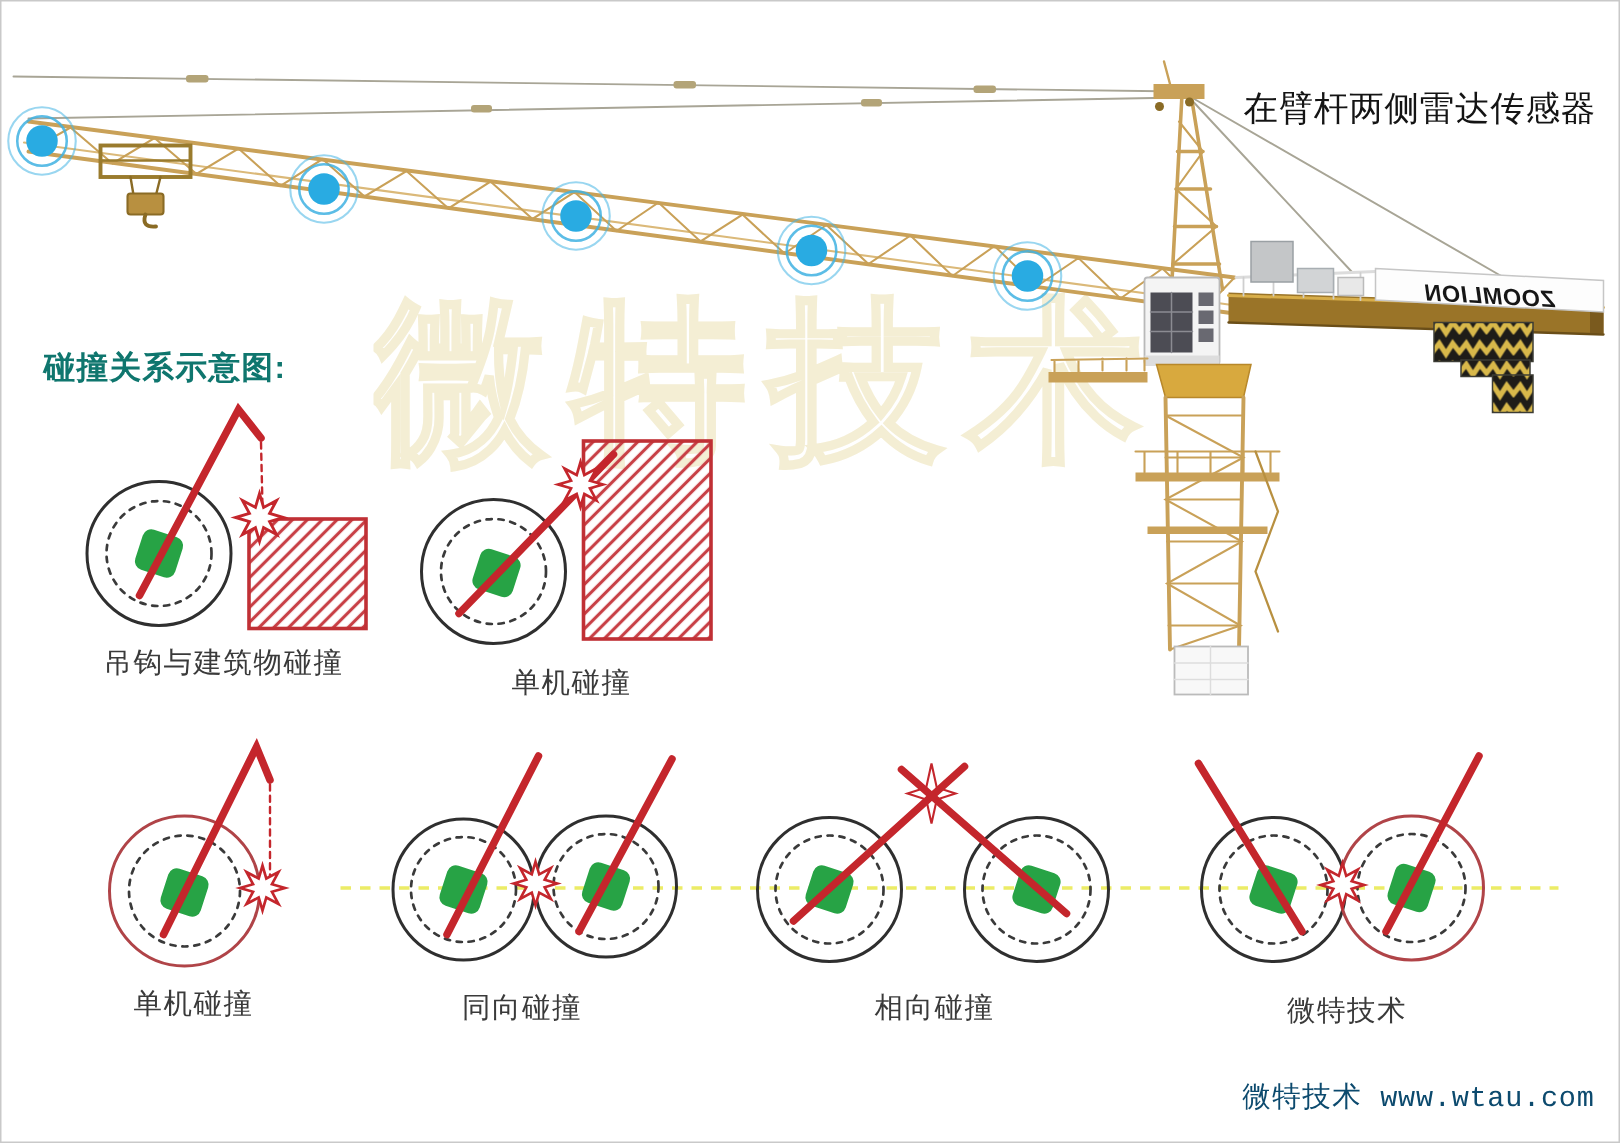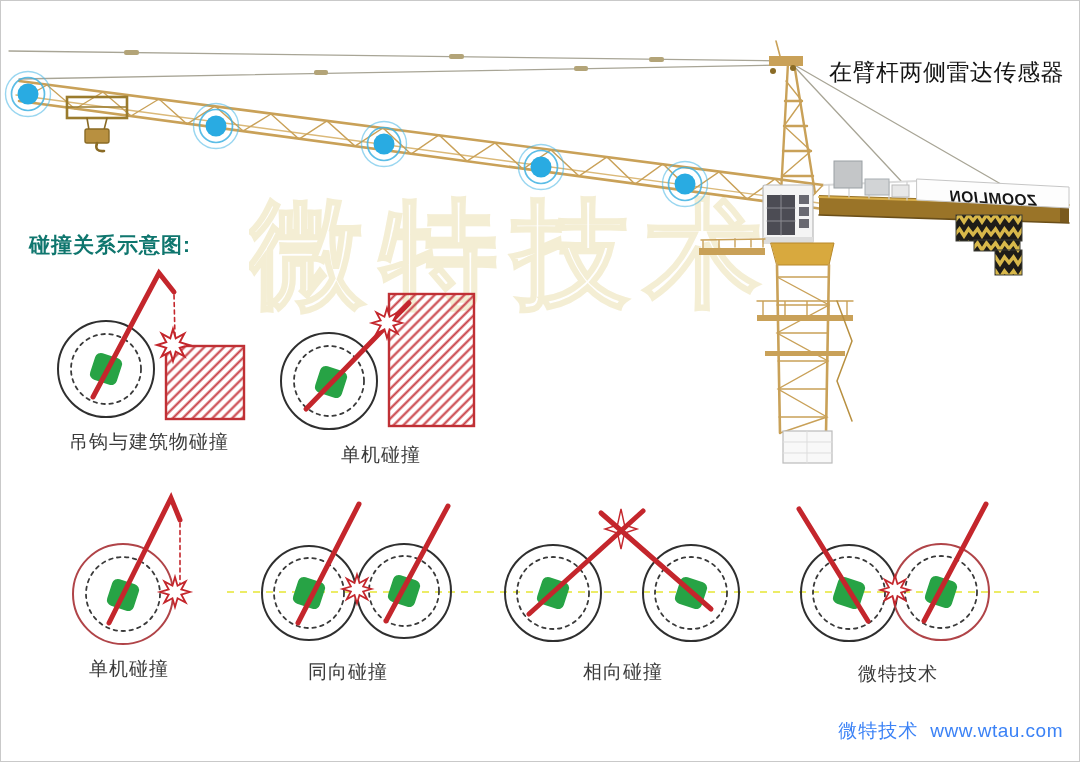--- a/index.html
+++ b/index.html
@@ -20,22 +20,23 @@
     font-size:23px;font-weight:normal;color:#141414;letter-spacing:0.5px;
   }
   .sec-title{
     left:28px;top:230px;width:260px;
     font-size:21px;font-weight:bold;color:#0f766e;letter-spacing:1px;
   }
   .diag-label{
     font-size:19px;color:#3a3a3a;text-align:center;letter-spacing:1px;
   }
   .footer{
-    right:16px;top:717px;font-size:19px;color:#3b82f6;text-align:right;
+    right:16px;top:717px;font-size:19px;color:#0c4a6e;text-align:right;
     letter-spacing:1px;
+    font-family:Liberation Mono, monospace;
   }
   .footer .url{margin-left:12px;letter-spacing:0.5px;}
   svg{position:absolute;left:0;top:0;}
 </style>
 </head>
 <body>
 
 <div class="canvas">
 
   <div class="abs watermark">微特技术</div>

